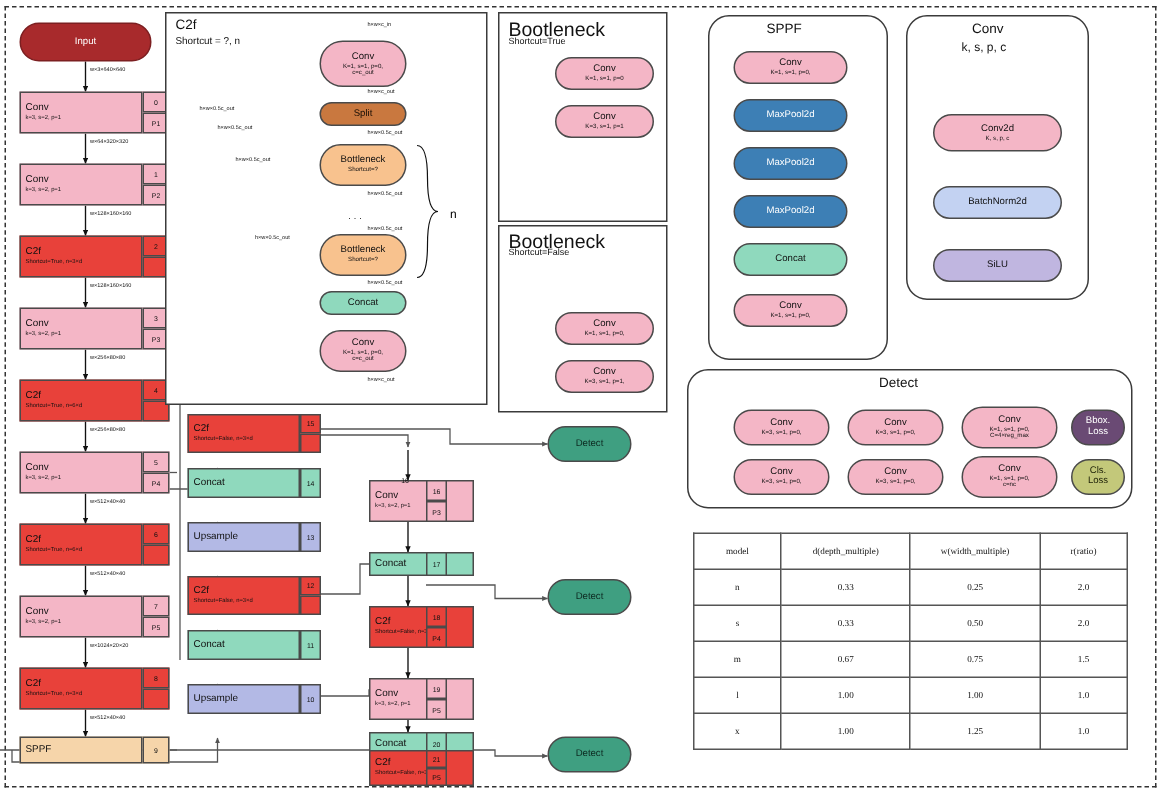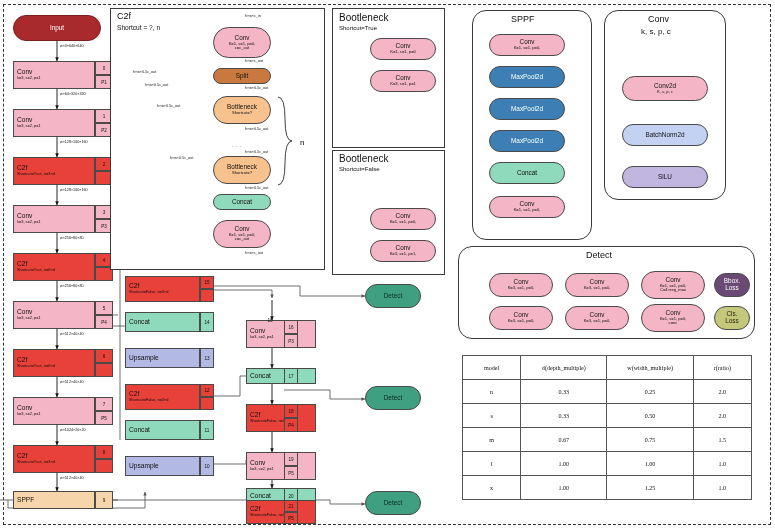--- a/index.html
+++ b/index.html
@@ -39,21 +39,21 @@
   .idx{position:absolute;box-sizing:border-box;border:1px solid #4a4a4a;
        font-size:4.6px;display:flex;align-items:center;justify-content:center;color:#111;}
 
   
   .dimlbl{position:absolute;font-size:3.7px;color:#111;white-space:nowrap;}
 
   
   .panel{position:absolute;box-sizing:border-box;border:1px solid #3b3b3b;background:#fff;}
   .panel.round{border-radius:14px;border-width:1.2px;}
   .panel-title{position:absolute;font-size:9px;color:#111;white-space:nowrap;}
-  .panel-title.small{font-size:10px;}
+  .panel-title.small{font-size:13px;}
   .panel-sub{position:absolute;font-size:6.6px;color:#111;white-space:nowrap;}
 
   
   .dashframe{position:absolute;border:1.4px dashed #333;box-sizing:border-box;}
 
   
   table.spec{position:absolute;border-collapse:collapse;background:#fff;}
   table.spec td,table.spec th{border:1px solid #555;font-size:6.1px;font-weight:400;
       text-align:center;padding:0;height:23px;color:#111;font-family:"Liberation Serif",serif;}
   table.spec th{font-size:6.1px;}

